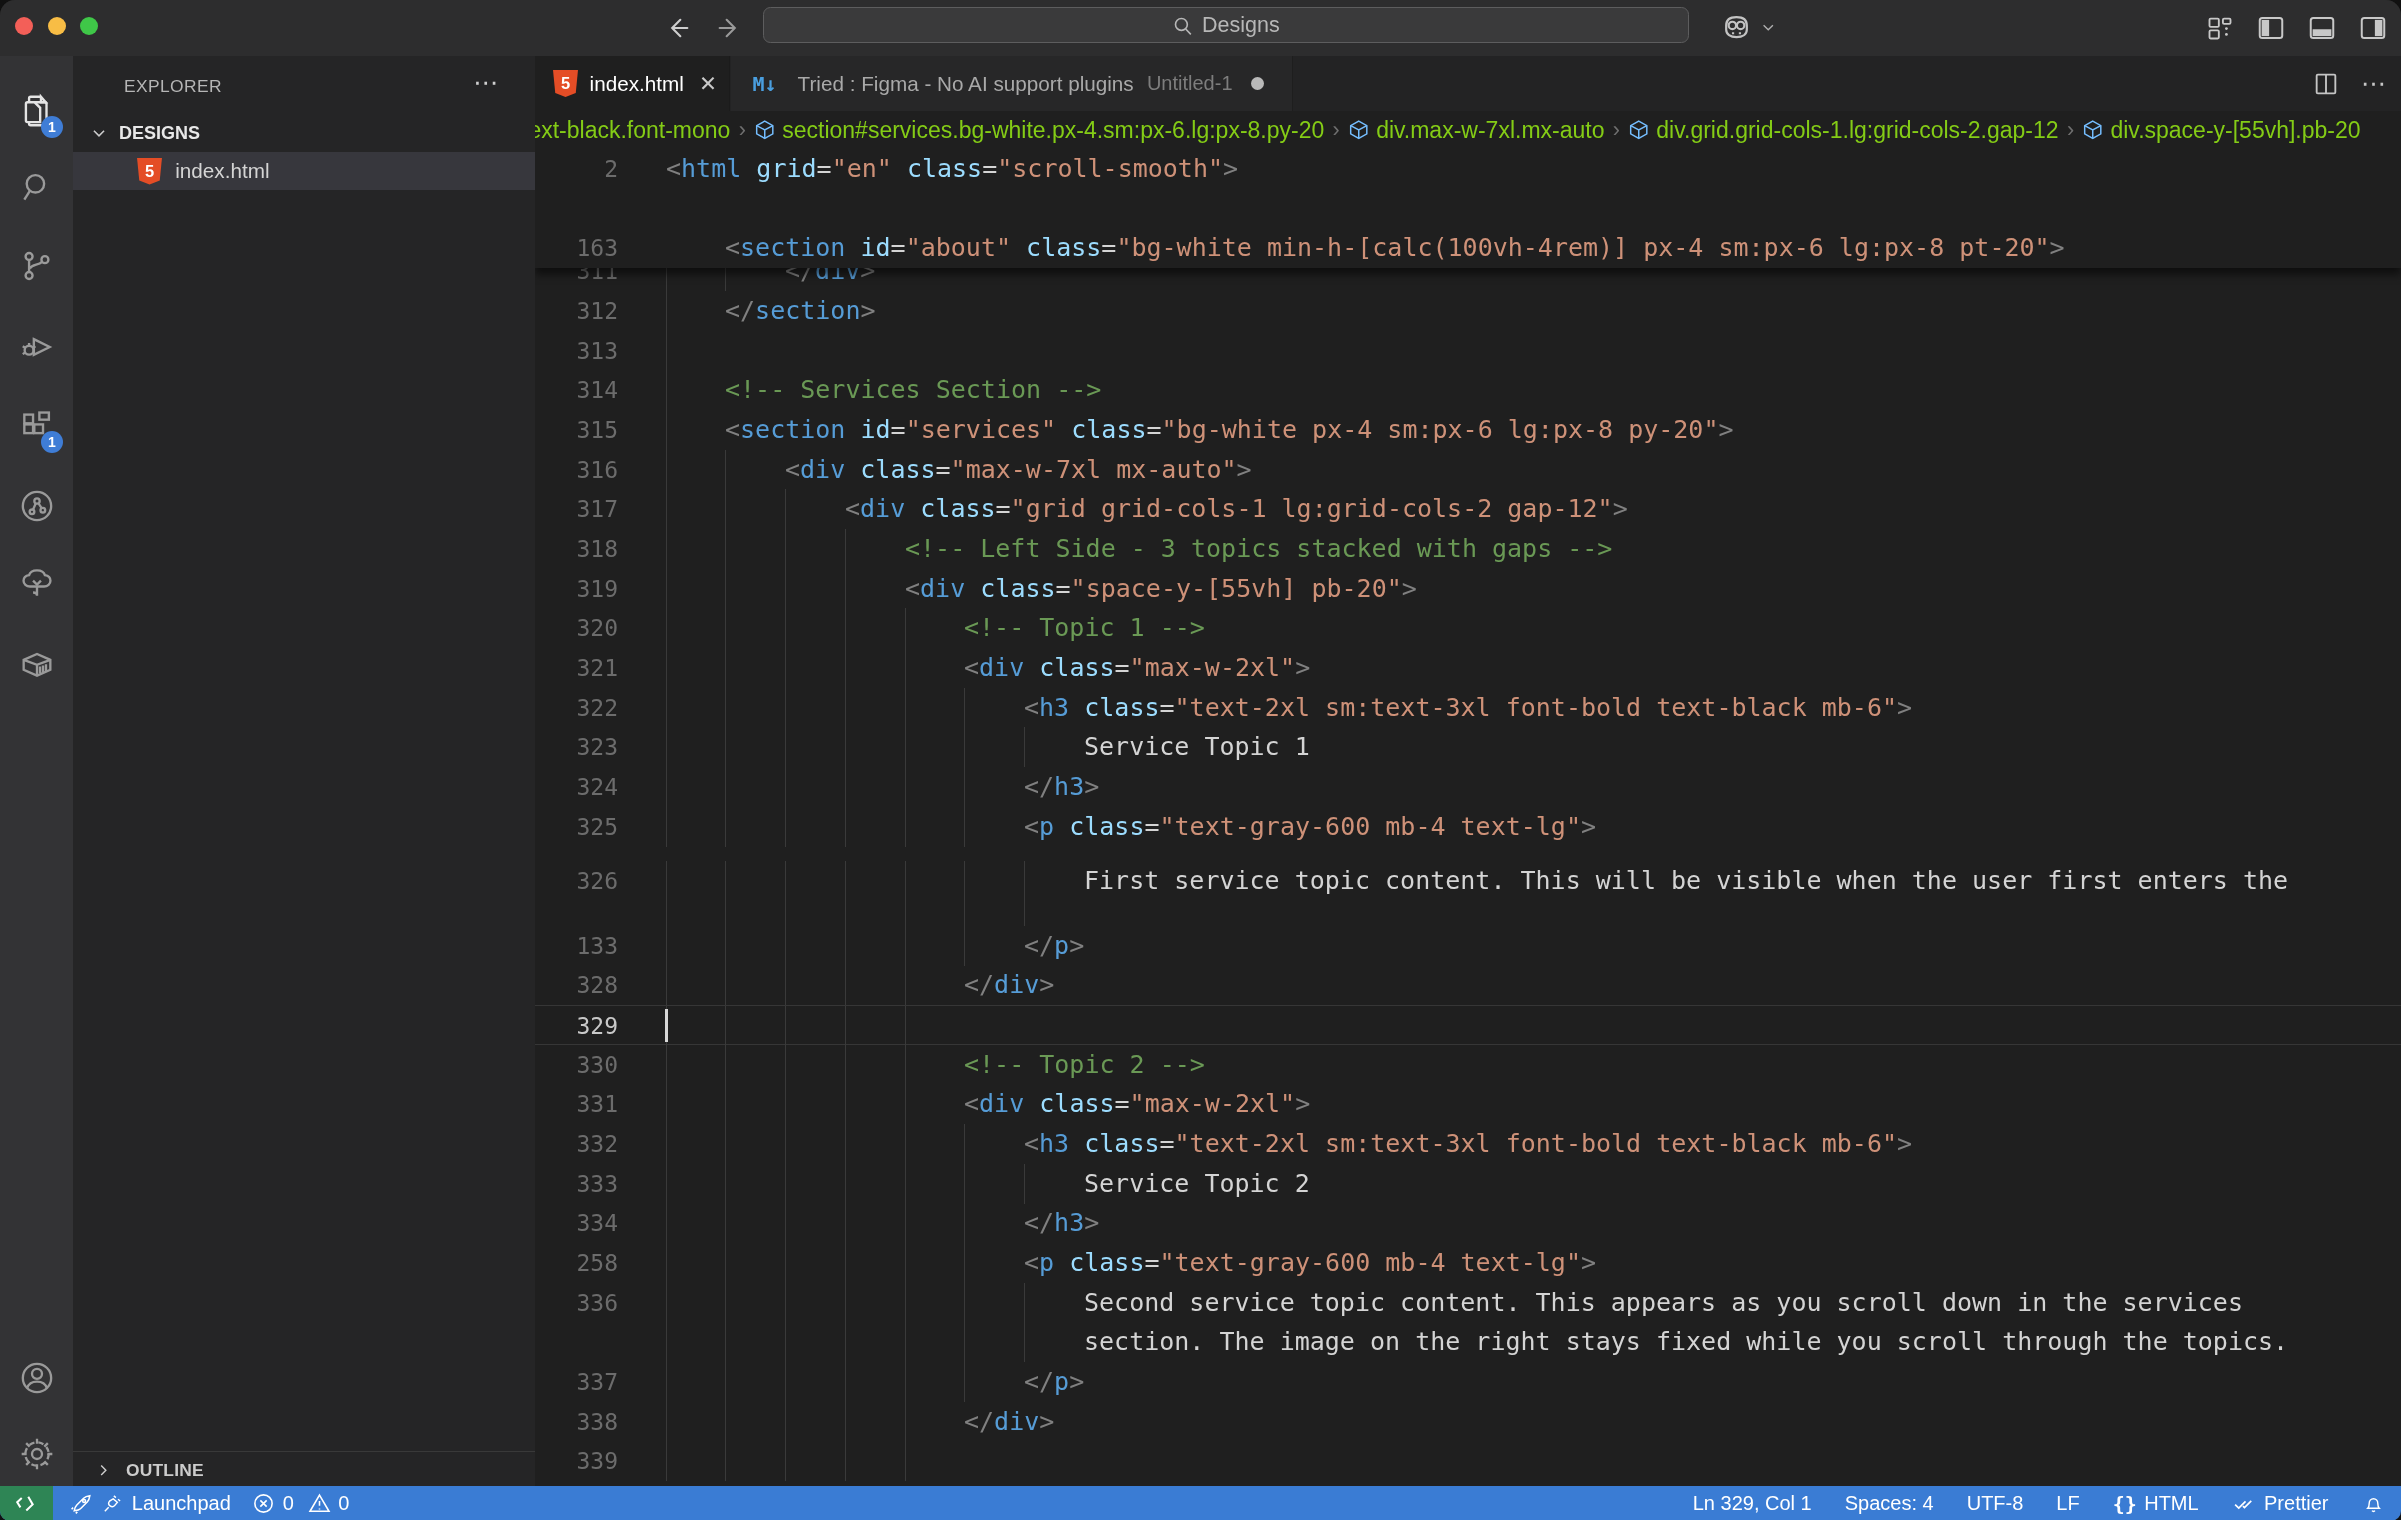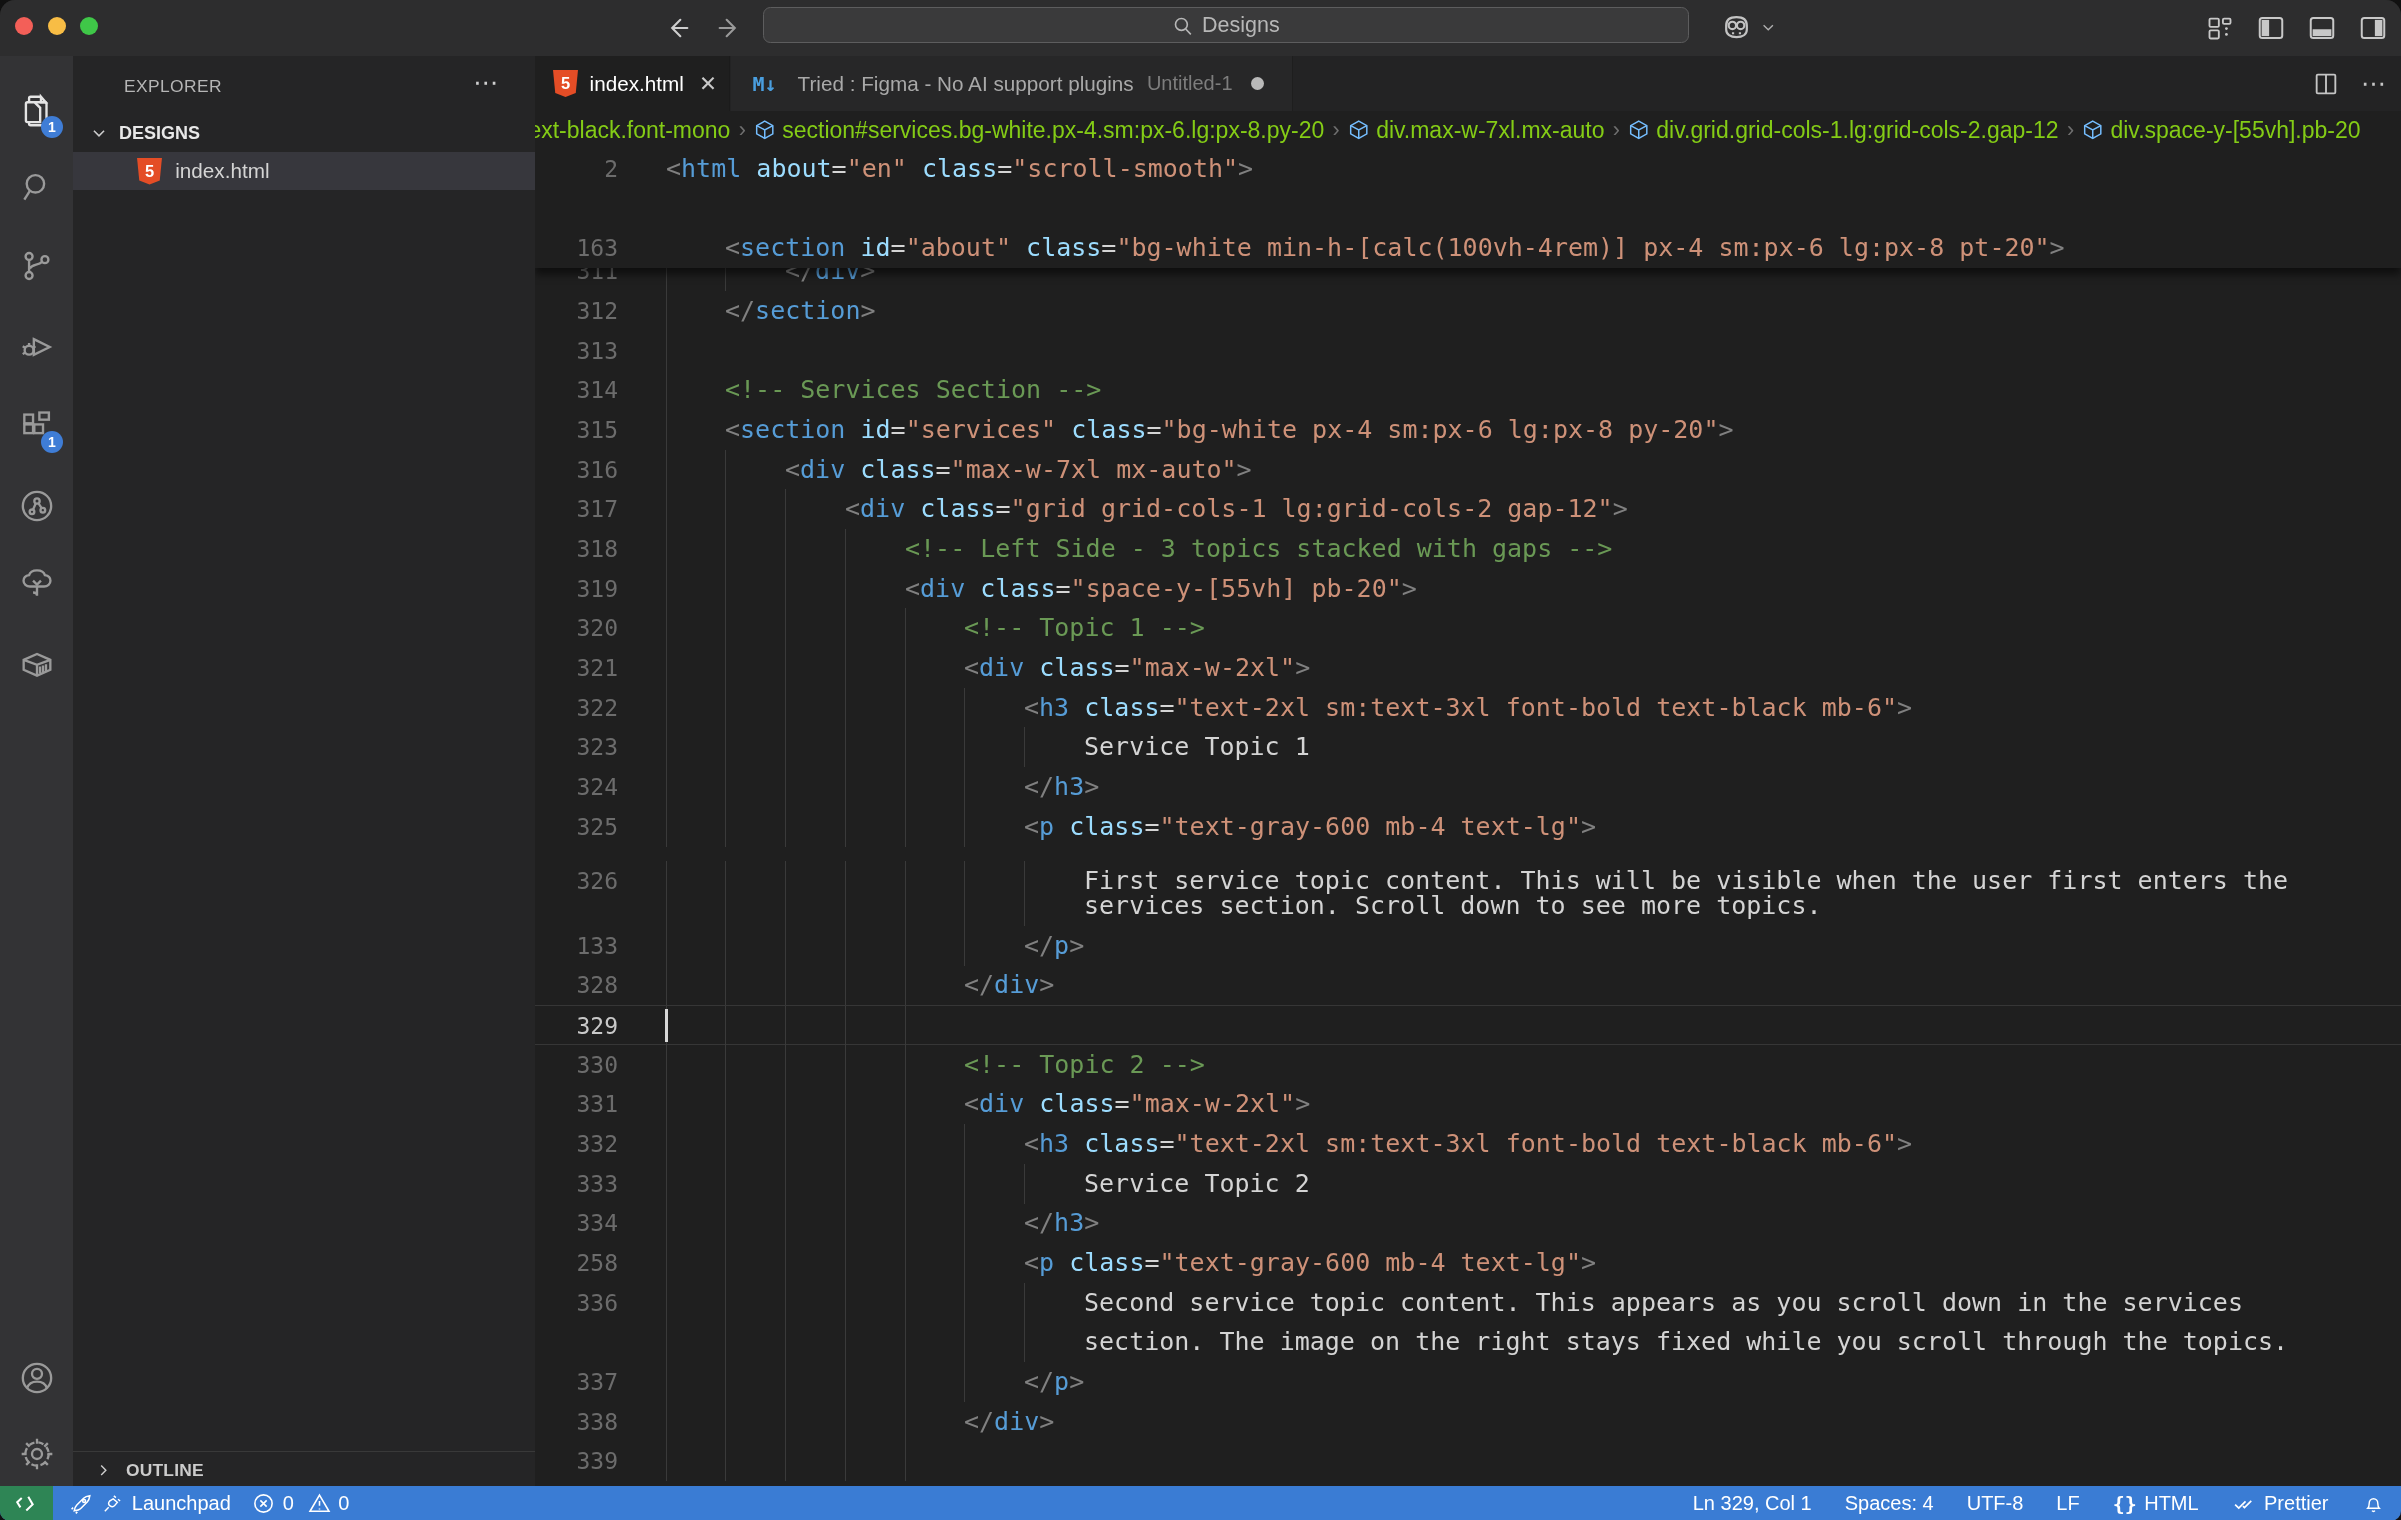--- a/index.html
+++ b/index.html
@@ -467,21 +467,20 @@
           <span class="ltext" style="left: 549px;"><span class="tk-x">First service topic content. This will be visible when the user first enters the</span></span>
         </div>
         <div class="crow" style="top: 737px;">
           <div class="guide" style="left: 131px;"></div>
           <div class="guide" style="left: 190px;"></div>
           <div class="guide" style="left: 250px;"></div>
           <div class="guide" style="left: 310px;"></div>
           <div class="guide" style="left: 370px;"></div>
           <div class="guide" style="left: 429px;"></div>
           <div class="guide" style="left: 489px;"></div>
-          <span class="ltext" style="left: 549px;"><span class="tk-x">services section. Scroll down to see more topics.</span></span>
         </div>
         <div class="crow" style="top: 777px;">
           <span class="lnum">133</span>
           <div class="guide" style="left: 131px;"></div>
           <div class="guide" style="left: 190px;"></div>
           <div class="guide" style="left: 250px;"></div>
           <div class="guide" style="left: 310px;"></div>
           <div class="guide" style="left: 370px;"></div>
           <div class="guide" style="left: 429px;"></div>
           <span class="ltext" style="left: 489px;"><span class="tk-p">&lt;/</span><span class="tk-t">p</span><span class="tk-p">&gt;</span></span>
@@ -608,21 +607,21 @@
           <div class="guide" style="left: 131px;"></div>
           <div class="guide" style="left: 190px;"></div>
           <div class="guide" style="left: 250px;"></div>
           <div class="guide" style="left: 310px;"></div>
           <div class="guide" style="left: 370px;"></div>
         </div>
       </div>
     <div id="sticky">
         <div class="crow" style="top: 0px;">
           <span class="lnum">2</span>
-          <span class="ltext" style="left: 131px;"><span class="tk-p">&lt;</span><span class="tk-t">html</span><span class="tk-x"> </span><span class="tk-a">about</span><span class="tk-o">=</span><span class="tk-s">"en"</span><span class="tk-x"> </span><span class="tk-a">class</span><span class="tk-o">=</span><span class="tk-s">"scroll-smooth"</span><span class="tk-p">&gt;</span></span>
+          <span class="ltext" style="left: 131px;"><span class="tk-p">&lt;</span><span class="tk-t">html</span><span class="tk-x"> </span><span class="tk-a">grid</span><span class="tk-o">=</span><span class="tk-s">"en"</span><span class="tk-x"> </span><span class="tk-a">class</span><span class="tk-o">=</span><span class="tk-s">"scroll-smooth"</span><span class="tk-p">&gt;</span></span>
         </div>
         <div class="crow" style="top: 79px;">
           <span class="lnum">163</span>
           <span class="ltext" style="left: 190px;"><span class="tk-p">&lt;</span><span class="tk-t">section</span><span class="tk-x"> </span><span class="tk-a">id</span><span class="tk-o">=</span><span class="tk-s">"about"</span><span class="tk-x"> </span><span class="tk-a">class</span><span class="tk-o">=</span><span class="tk-s">"bg-white min-h-[calc(100vh-4rem)] px-4 sm:px-6 lg:px-8 pt-20"</span><span class="tk-p">&gt;</span></span>
         </div>
       </div>
   </div>
 
   <div id="statusbar">
     <div id="remote-block">

